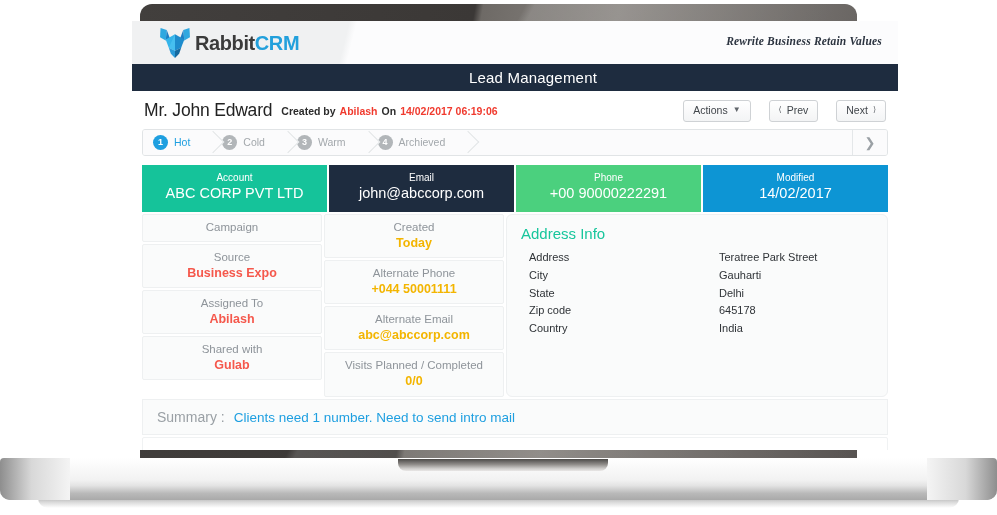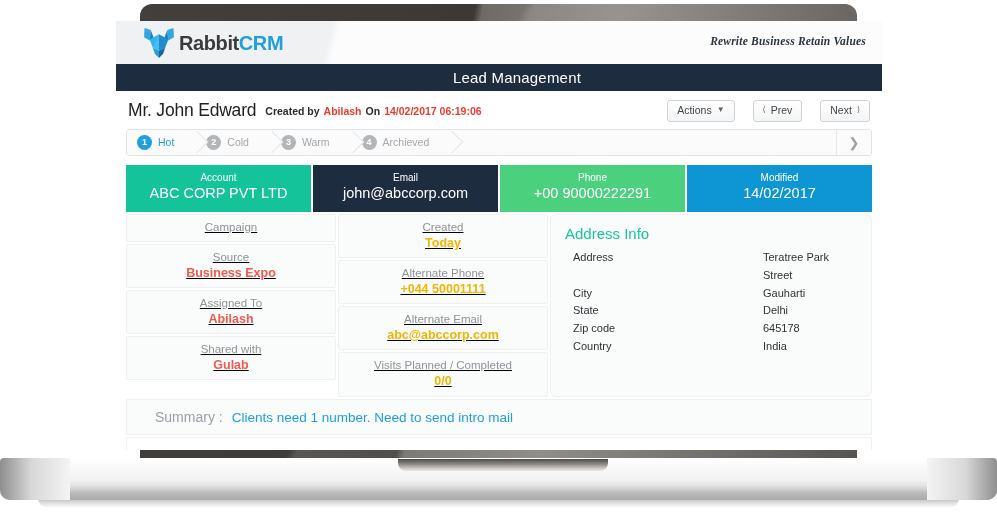--- a/index.html
+++ b/index.html
@@ -33,21 +33,21 @@
     background:linear-gradient(180deg,#4c4a48 0%,#8f8c89 45%,#cfcdcb 80%,#e9e7e6 100%);
   }
   .laptop-foot{
     position:absolute;left:38px;top:498px;width:921px;height:10px;
     background:linear-gradient(180deg,#b6b6b6 0%,#d8d8d8 40%,rgba(216,216,216,0) 100%);
     border-radius:0 0 14px 14px;
   }
 
   
   #screen{
-    position:absolute;left:116px;top:21px;width:766px;height:429px;
+    position:absolute;left:132px;top:21px;width:766px;height:429px;
     background:#ffffff;overflow:hidden;
   }
 
   
   .appbar{position:relative;height:43px;background:#f7f8f9;overflow:hidden;}
   .appbar-diag{
     position:absolute;left:0;top:0;width:100%;height:100%;
     background:linear-gradient(104deg,#f0f1f2 0%,#f0f1f2 28%,#fcfcfd 29%,#fcfcfd 100%);
   }
   .logo-wrap{position:absolute;left:26px;top:6px;display:flex;align-items:center;gap:3px;}
@@ -105,21 +105,21 @@
   }
 
   
   .kpis{display:flex;margin-top:9px;gap:2px;}
   .kpi{flex:1;color:#fff;text-align:center;padding:7px 4px 9px 4px;line-height:1.28;}
   .kpi .k-lbl{font-size:10px;}
   .kpi .k-val{font-size:14.5px;}
 
   
   .midgrid{display:flex;gap:2px;margin-top:2px;}
-  .col{width:210px;flex:none;display:flex;flex-direction:column;gap:2px;text-decoration:underline;}
+  .col{width:180px;flex:none;display:flex;flex-direction:column;gap:2px;}
   .cell{
     background:#fafbfb;border:1px solid #eef0f1;border-radius:2px;text-align:center;
     padding:5px 4px 6px 4px;line-height:1.3;
   }
   .cell .c-lbl{font-size:11.5px;color:#8e949a;}
   .cell .c-val{font-size:12.5px;font-weight:bold;}
   .val-red{color:#f5584c;}
   .val-yellow{color:#f3b500;}
 
   .addrpanel{
@@ -127,21 +127,21 @@
   }
   .addr-title{font-size:15px;color:#17c69c;margin-bottom:7px;}
   .addr-rows{padding-left:8px;}
   .addr-row{display:flex;font-size:11px;color:#2f3337;line-height:1.62;}
   .addr-k{width:190px;flex:none;}
   .addr-v{flex:1;}
 
   
   .summary{
     margin-top:2px;background:#fafbfb;border:1px solid #eef0f1;border-radius:0;
-    padding:9px 28px;display:flex;align-items:baseline;gap:9px;
+    padding:9px 14px;display:flex;align-items:baseline;gap:9px;
   }
   .sum-lbl{font-size:14px;color:#9aa0a5;}
   .sum-val{font-size:13.5px;color:#1e9fe0;}
   .notes{
     margin-top:2px;background:#ffffff;border:1px solid #f0f2f3;border-radius:2px;
     padding:7px 14px;display:flex;align-items:center;gap:9px;
   }
 </style>
 </head>
 <body>

